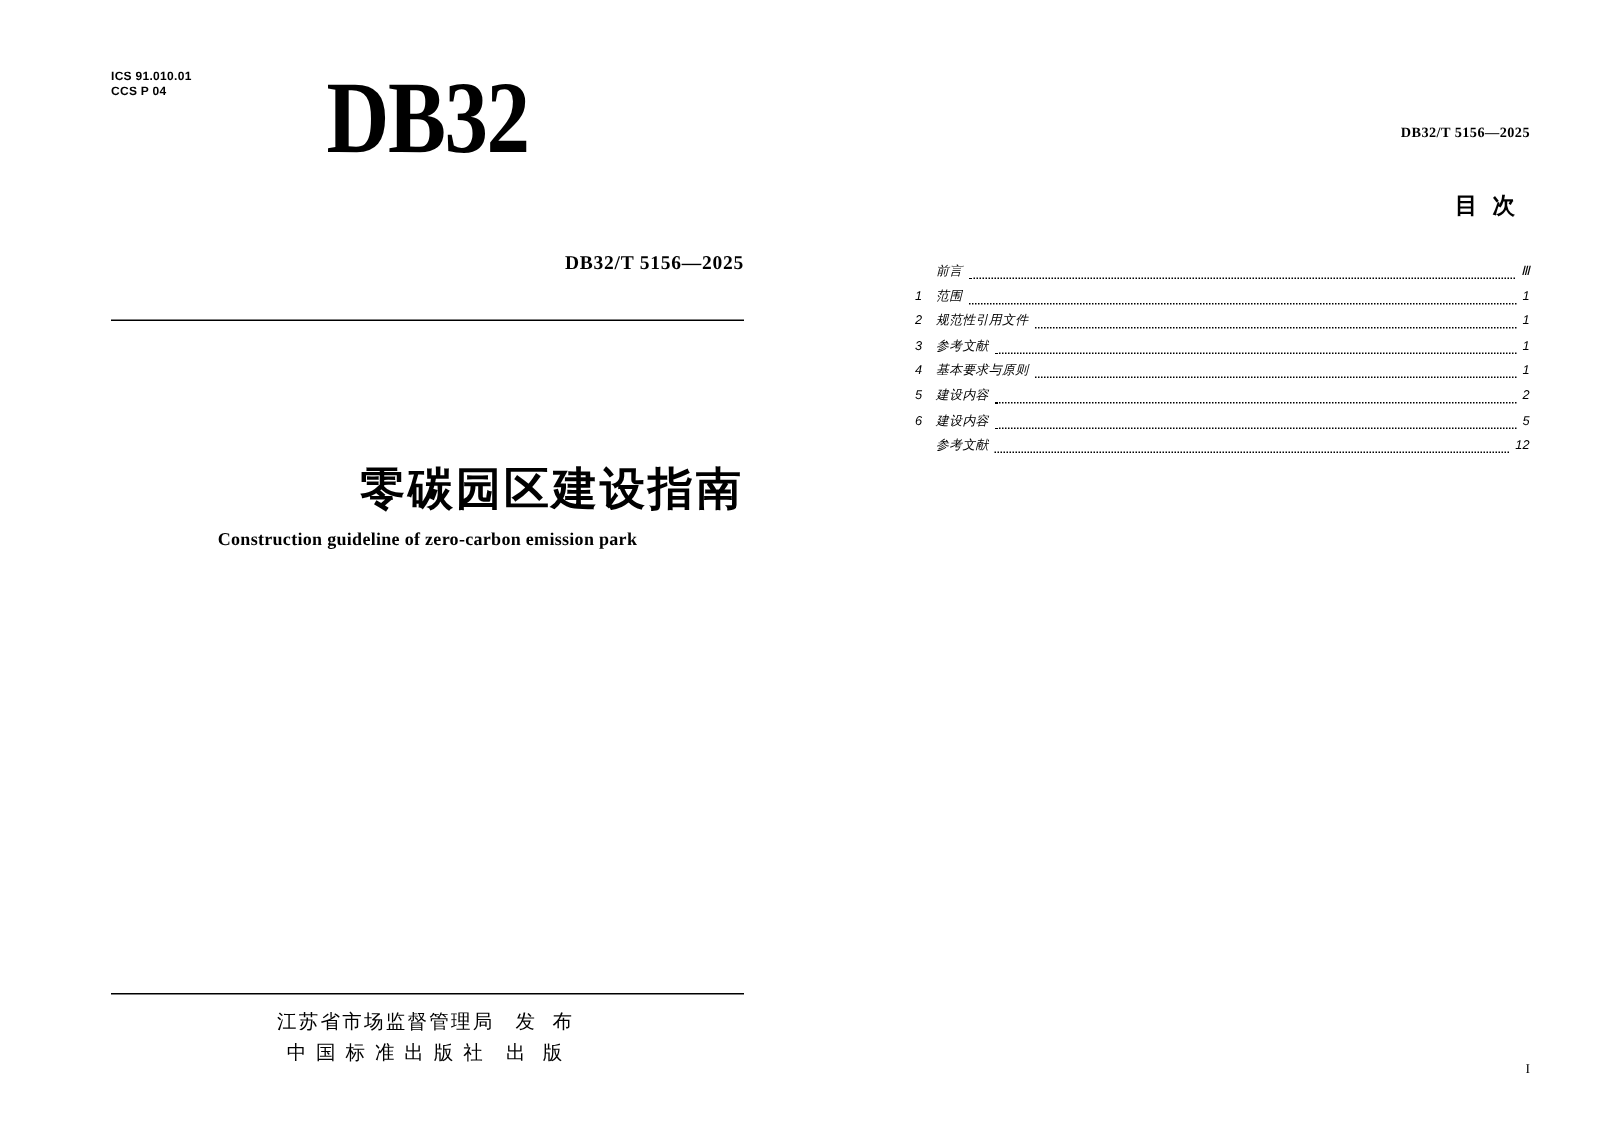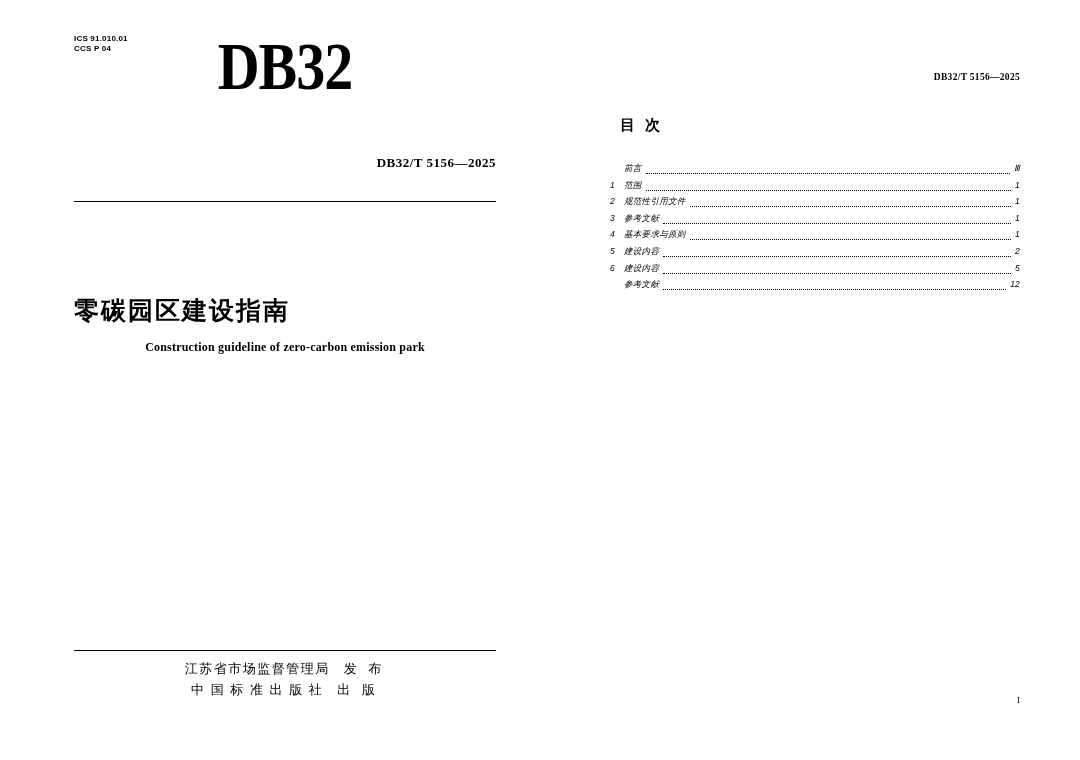--- a/index.html
+++ b/index.html
@@ -10,21 +10,21 @@
   body {
     width: 1080px;
     height: 760px;
     font-family: "Liberation Serif", serif;
     color: #000000;
     overflow: hidden;
     position: relative;
   }
   .page {
     position: absolute;
-    top: 0;
+    top: 12px;
     width: 540px;
     height: 668px;
     box-sizing: border-box;
   }
   .page-left { left: 0; }
   .page-right { left: 540px; }
 
   
   .cover-inner {
     position: absolute;
@@ -88,24 +88,24 @@
     left: 0;
     width: 422px;
     height: 0;
     border-top: 1.6px solid #000;
   }
   .title-cn {
     position: absolute;
     top: 294px;
     left: 0;
     width: 422px;
-    text-align: left;
+    text-align: right;
     font-family: Liberation Serif, serif;
     font-weight: bold;
-    font-size: 25px;
+    font-size: 30px;
     letter-spacing: 2px;
   }
   .title-en {
     position: absolute;
     top: 340px;
     left: 0;
     width: 422px;
     text-align: center;
     font-family: "Liberation Serif", serif;
     font-weight: bold;
@@ -170,21 +170,21 @@
     font-family: "Liberation Serif", serif;
     font-weight: bold;
     font-size: 9.5px;
     letter-spacing: 0.3px;
   }
   .toc-title {
     position: absolute;
     top: 116px;
     left: 0;
     width: 410px;
-    text-align: left;
+    text-align: right;
     font-family: "Liberation Sans", sans-serif;
     font-weight: bold;
     font-size: 15px;
     letter-spacing: 10px;
     text-indent: 10px;
   }
   .toc-list {
     position: absolute;
     top: 160px;
     left: 0;

